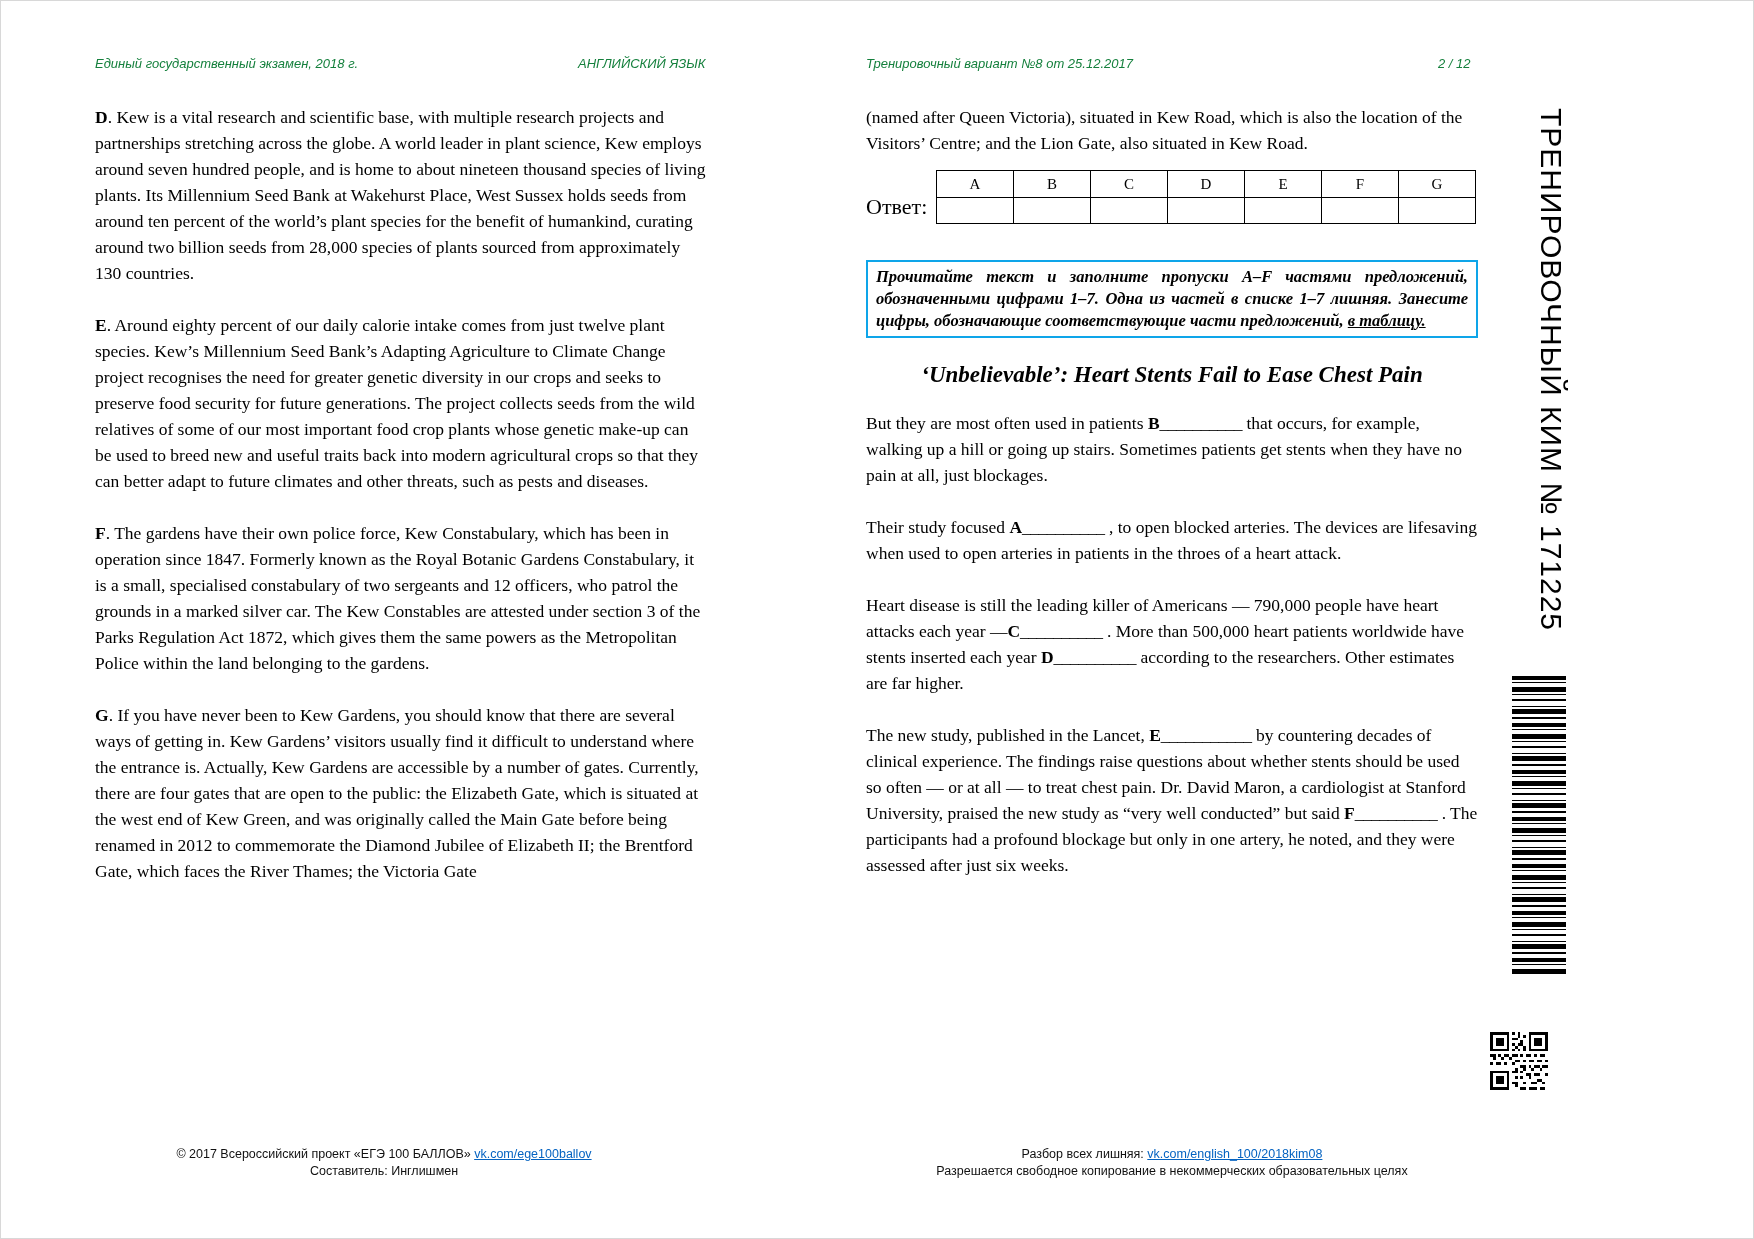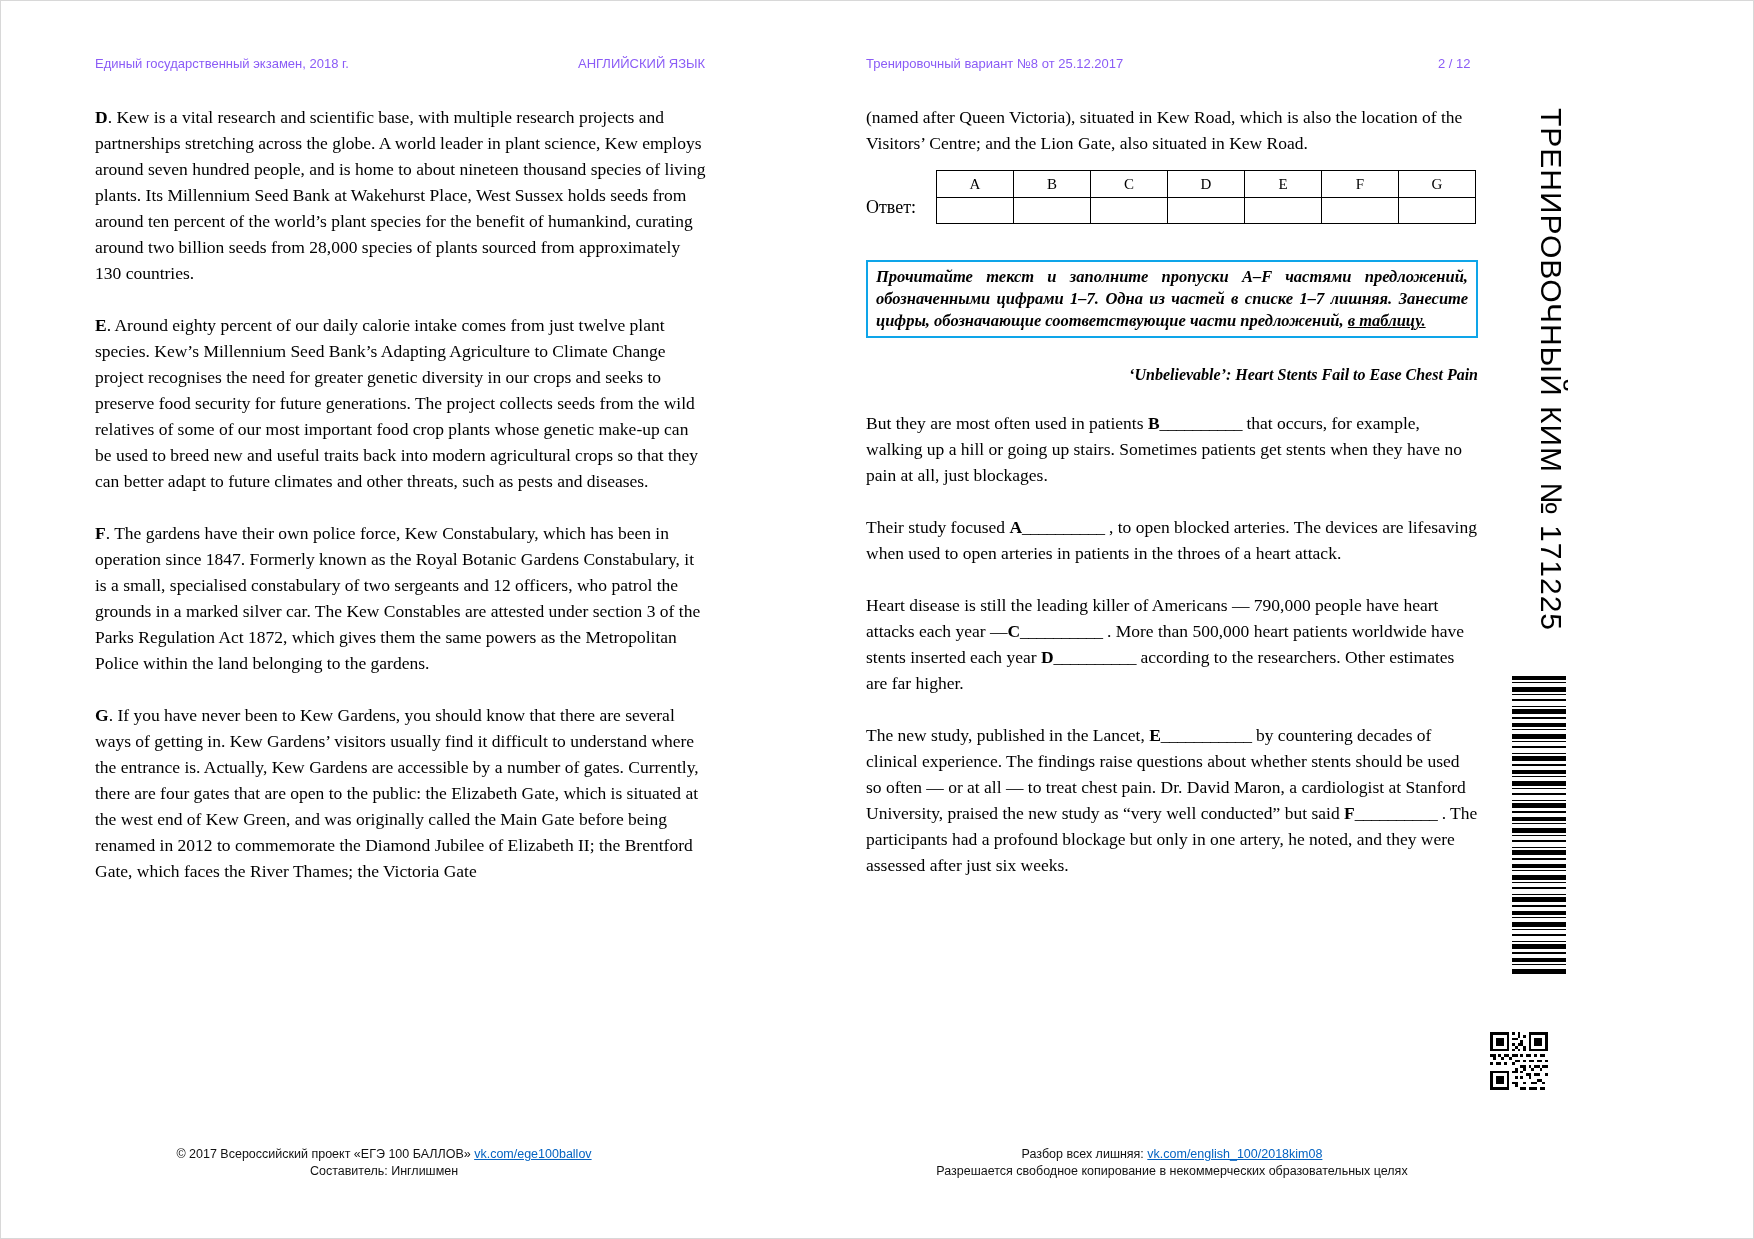--- a/index.html
+++ b/index.html
@@ -2,48 +2,48 @@
 <html><head>
 <meta charset="utf-8">
 <style>
   html,body{margin:0;padding:0;background:#9a9a9a;}
   .page{
     position:relative;width:1754px;height:1239px;background:#ffffff;
     font-family:"Liberation Serif",serif;color:#000;overflow:hidden;
     box-shadow:inset 0 0 0 1px #d8d8d8;
   }
   
-  .hdr{position:absolute;top:56px;font-family:"Liberation Sans",sans-serif;font-size:13px;color:#8b5cf6;white-space:nowrap;}
+  .hdr{position:absolute;top:56px;font-family:"Liberation Sans",sans-serif;font-size:13px;color:#15803d;white-space:nowrap;font-style:italic;}
   .hdr-exam{left:95px;}
   .hdr-subject{left:578px;}
   .hdr-variant{left:866px;}
   .hdr-page{left:1438px;}
   
   .col{position:absolute;top:104px;width:612px;font-size:17.5px;line-height:26px;}
   .col-left{left:95px;}
   .col-right{left:866px;}
   .para{margin:0 0 26px 0;}
   .para b{font-weight:bold;}
   .blank{letter-spacing:-0.5px;}
   
   .answer-row{display:flex;align-items:flex-end;margin:6px 0 36px 0;}
-  .answer-label{width:70px;font-size:18px;padding-bottom:4px;}
+  .answer-label{width:70px;font-size:22px;padding-bottom:4px;}
   table.ans{border-collapse:collapse;table-layout:fixed;width:540px;}
   table.ans td{border:1px solid #000;text-align:center;font-size:15px;padding:0;}
   table.ans tr.h td{height:20px;}
   table.ans tr.e td{height:25px;}
   
   .task-box{
     border:2px solid #0ea5e9;padding:4px 8px;margin:0 0 24px 0;
     font-weight:bold;font-style:italic;font-size:16.5px;line-height:22px;text-align:justify;
   }
   .task-box .u{text-decoration:underline;}
   
   .article-title{
-    text-align:right;font-weight:bold;font-style:italic;font-size:16px;margin:0 0 22px 0;
+    text-align:center;font-weight:bold;font-style:italic;font-size:23px;margin:0 0 22px 0;
   }
   
   .kim-vertical{
     position:absolute;top:108px;left:1568px;width:562px;height:44px;
     transform:rotate(90deg);transform-origin:0 0;
     font-family:"Liberation Sans",sans-serif;font-size:30px;letter-spacing:1px;
     color:#000;white-space:nowrap;
   }
   .barcode{
     position:absolute;left:1512px;top:676px;width:54px;height:300px;

